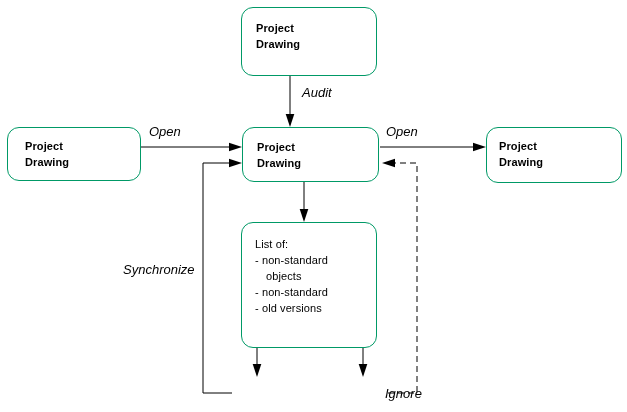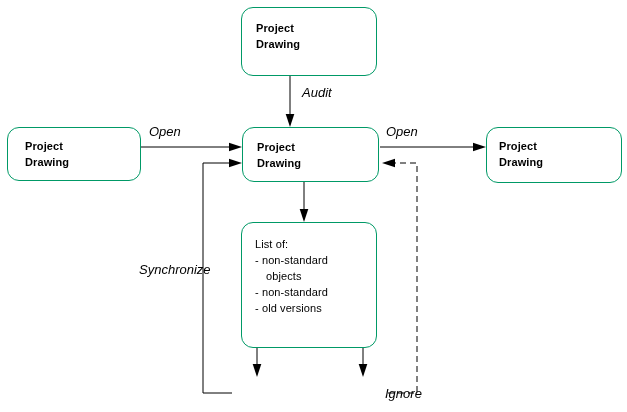--- a/index.html
+++ b/index.html
@@ -45,21 +45,21 @@
   .lbl {
     position: absolute;
     font-size: 13px;
     line-height: 16px;
     font-style: italic;
     white-space: nowrap;
   }
   .lbl-open        { left: 149px; top: 124px; }
   .lbl-audit       { left: 302px; top: 85px; text-align: center;  }
   .lbl-save        { left: 386px; top: 124px; }
-  .lbl-synchronize { left: 123px; top: 262px; margin-left: 16px; }
+  .lbl-synchronize { left: 123px; top: 262px; }
   .lbl-accept      { left: 237px; top: 386px; margin-top: 44px; }
   .lbl-ignore      { left: 343px; top: 386px; margin-left: 42px; }
   .lbl-retain      { left: 426px; top: 257px; white-space: normal; width: 130px; }
 </style>
 </head>
 <body>
 
 <div class="stage">
 
   <svg class="arrows" viewBox="0 0 627 412" xmlns="http://www.w3.org/2000/svg">

